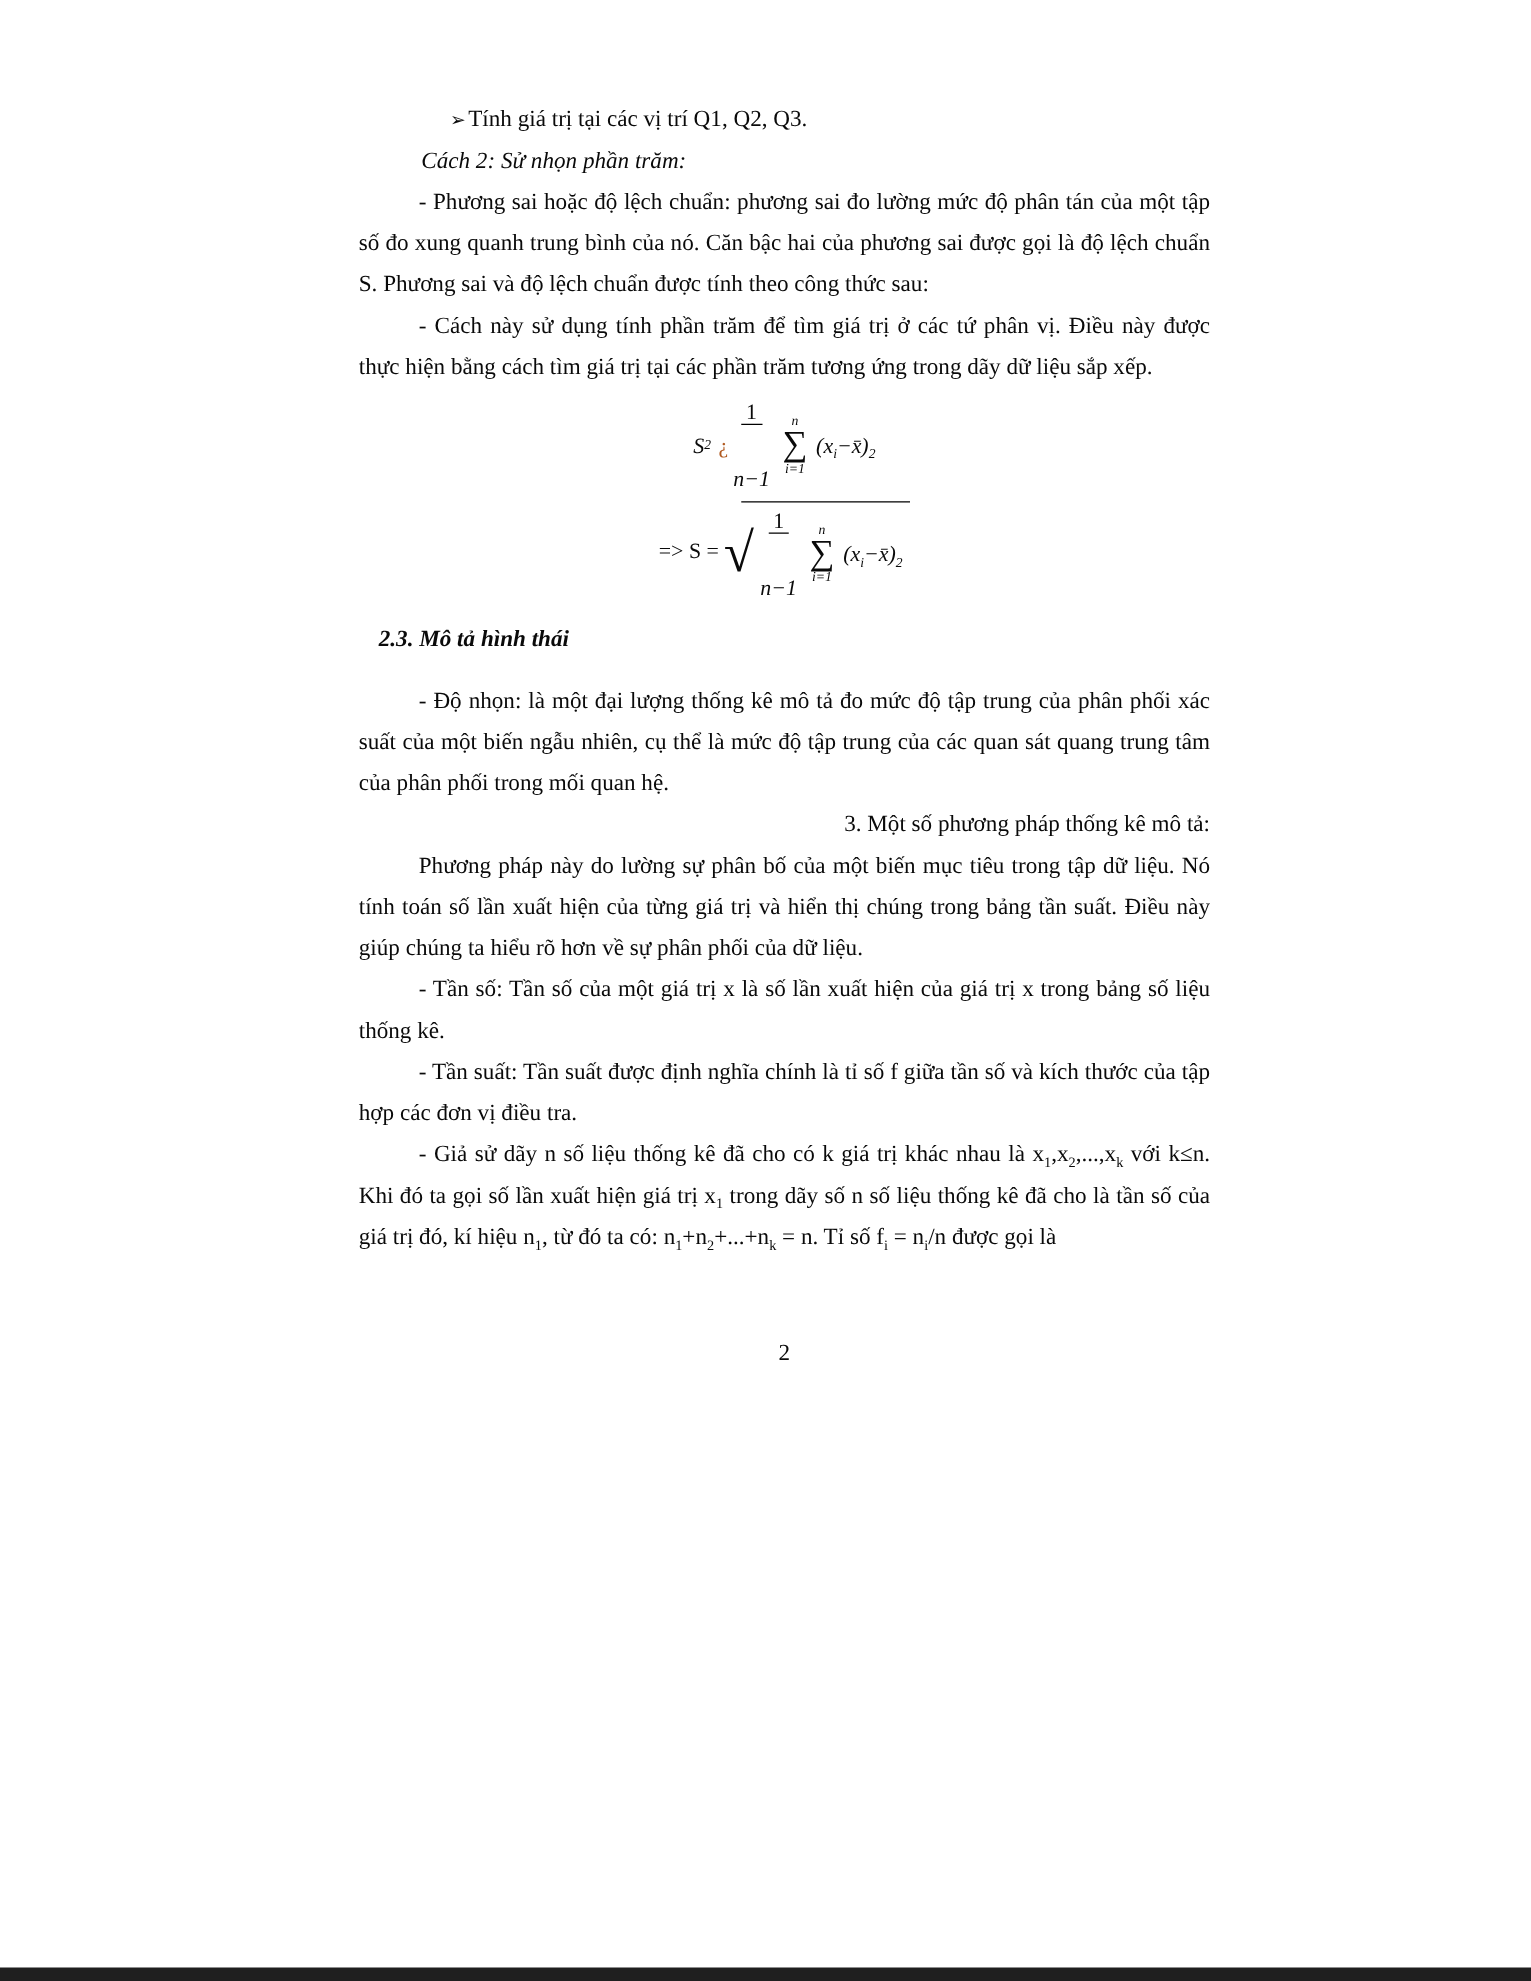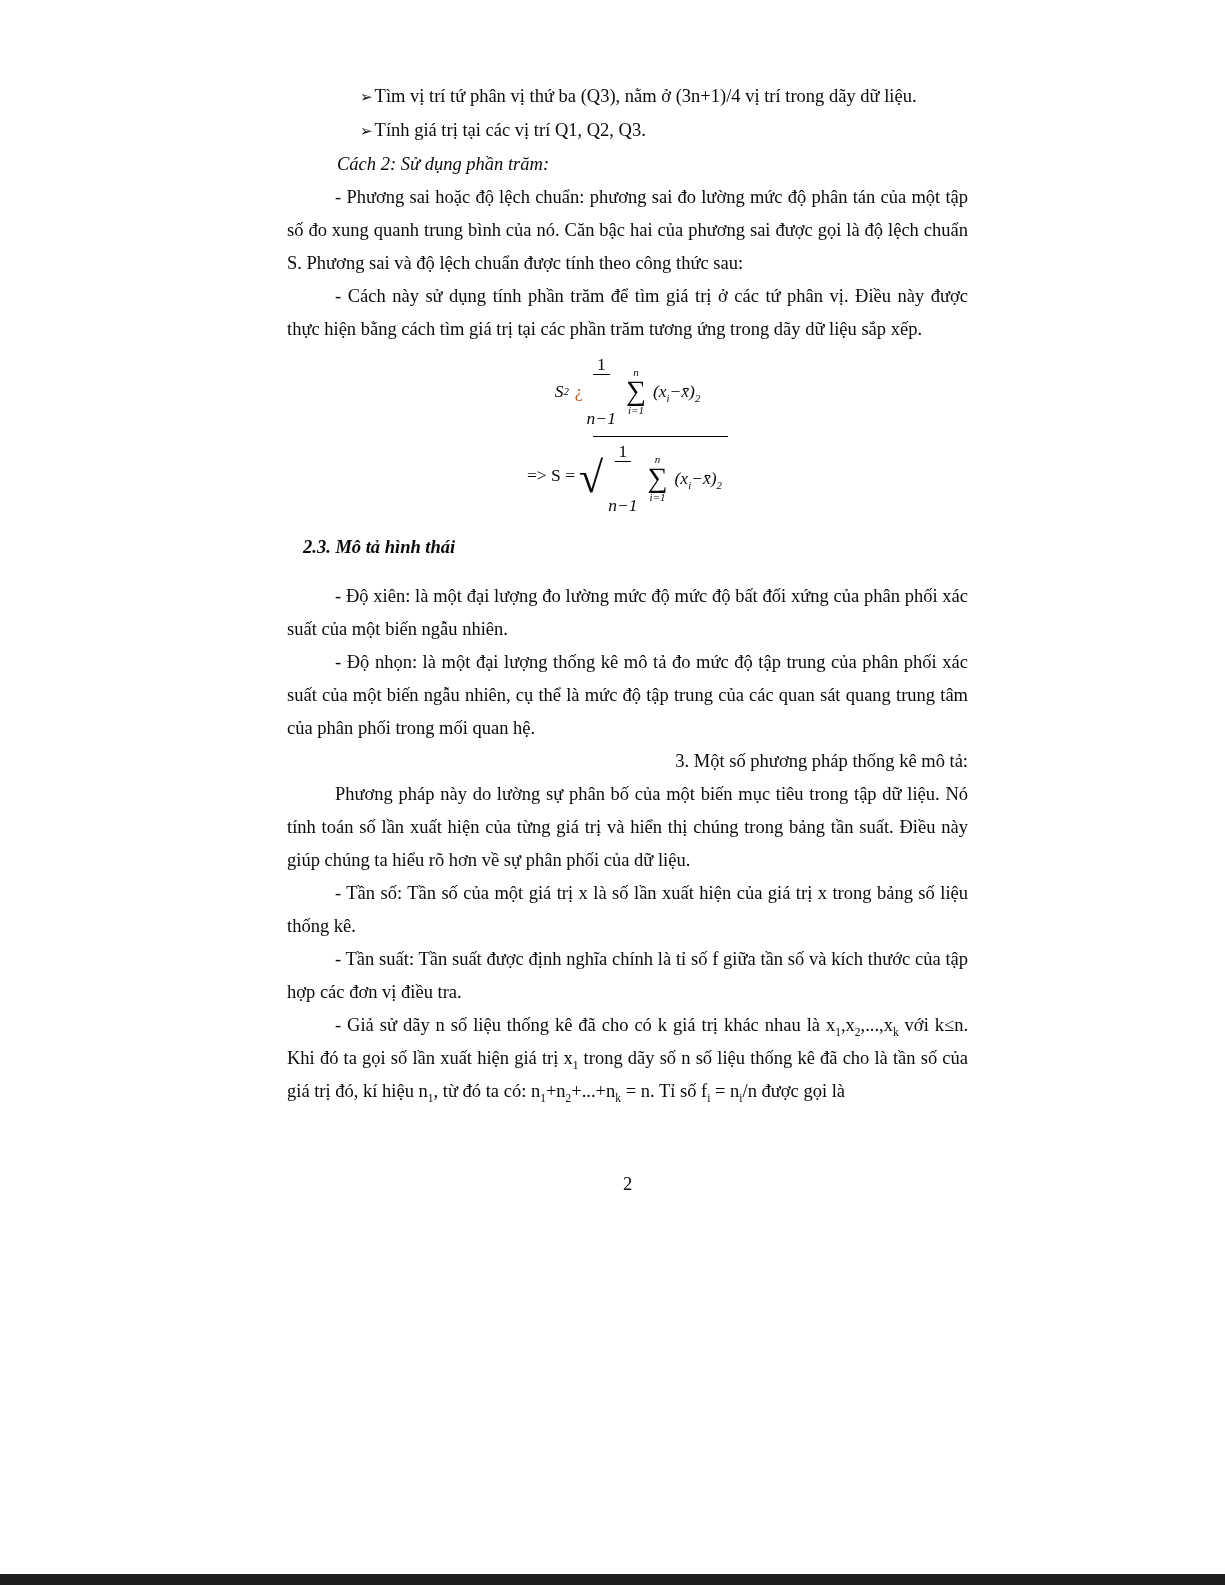--- a/index.html
+++ b/index.html
@@ -55,25 +55,24 @@
     width: 1225px; height: 11px;
     background: #1f1f1f;
   }
 </style>
 </head>
 <body>
 
 <div class="screen">
   <div class="content">
 
-    <p class="bullet-line"><span class="bullet-glyph">➢</span><span>Tìm vị trí tứ phân vị thứ ba (Q3), nằm ở (3n+1)/4 vị trí trong dãy dữ liệu.</span></p>
 
     <p class="bullet-line"><span class="bullet-glyph">➢</span><span>Tính giá trị tại các vị trí Q1, Q2, Q3.</span></p>
 
-    <p class="h-italic">Cách 2: Sử dụng phần trăm:</p>
+    <p class="h-italic">Cách 2: Sử nhọn phần trăm:</p>
 
     <p class="para">- Phương sai hoặc độ lệch chuẩn: phương sai đo lường mức độ phân tán của một tập số đo xung quanh trung bình của nó. Căn bậc hai của phương sai được gọi là độ lệch chuẩn S. Phương sai và độ lệch chuẩn được tính theo công thức sau:</p>
 
     <p class="para">- Cách này sử dụng tính phần trăm để tìm giá trị ở các tứ phân vị. Điều này được thực hiện bằng cách tìm giá trị tại các phần trăm tương ứng trong dãy dữ liệu sắp xếp.</p>
 
     <div class="formula-block">
       <span class="formula-inner">
         <span class="fi">S</span>
           <sub class="fi">2</sub>
         <span class="mark">¿</span>
@@ -106,21 +105,20 @@
               <span class="lim">i=1</span>
             </span>
             <span class="fi">(x<sub>i</sub>−x̄)<sub>2</sub></span>
           </span>
         </span>
       </span>
     </div>
 
     <p class="h-bold-italic">2.3. Mô tả hình thái</p>
 
-    <p class="para">- Độ xiên: là một đại lượng đo lường mức độ mức độ bất đối xứng của phân phối xác suất của một biến ngẫu nhiên.</p>
 
     <p class="para">- Độ nhọn: là một đại lượng thống kê mô tả đo mức độ tập trung của phân phối xác suất của một biến ngẫu nhiên, cụ thể là mức độ tập trung của các quan sát quang trung tâm của phân phối trong mối quan hệ.</p>
 
     <p class="h-bold">3. Một số phương pháp thống kê mô tả:</p>
 
 
     <p class="para">Phương pháp này do lường sự phân bố của một biến mục tiêu trong tập dữ liệu. Nó tính toán số lần xuất hiện của từng giá trị và hiển thị chúng trong bảng tần suất. Điều này giúp chúng ta hiểu rõ hơn về sự phân phối của dữ liệu.</p>
 
 
     <p class="para">- Tần số: Tần số của một giá trị x là số lần xuất hiện của giá trị x trong bảng số liệu thống kê.</p>

